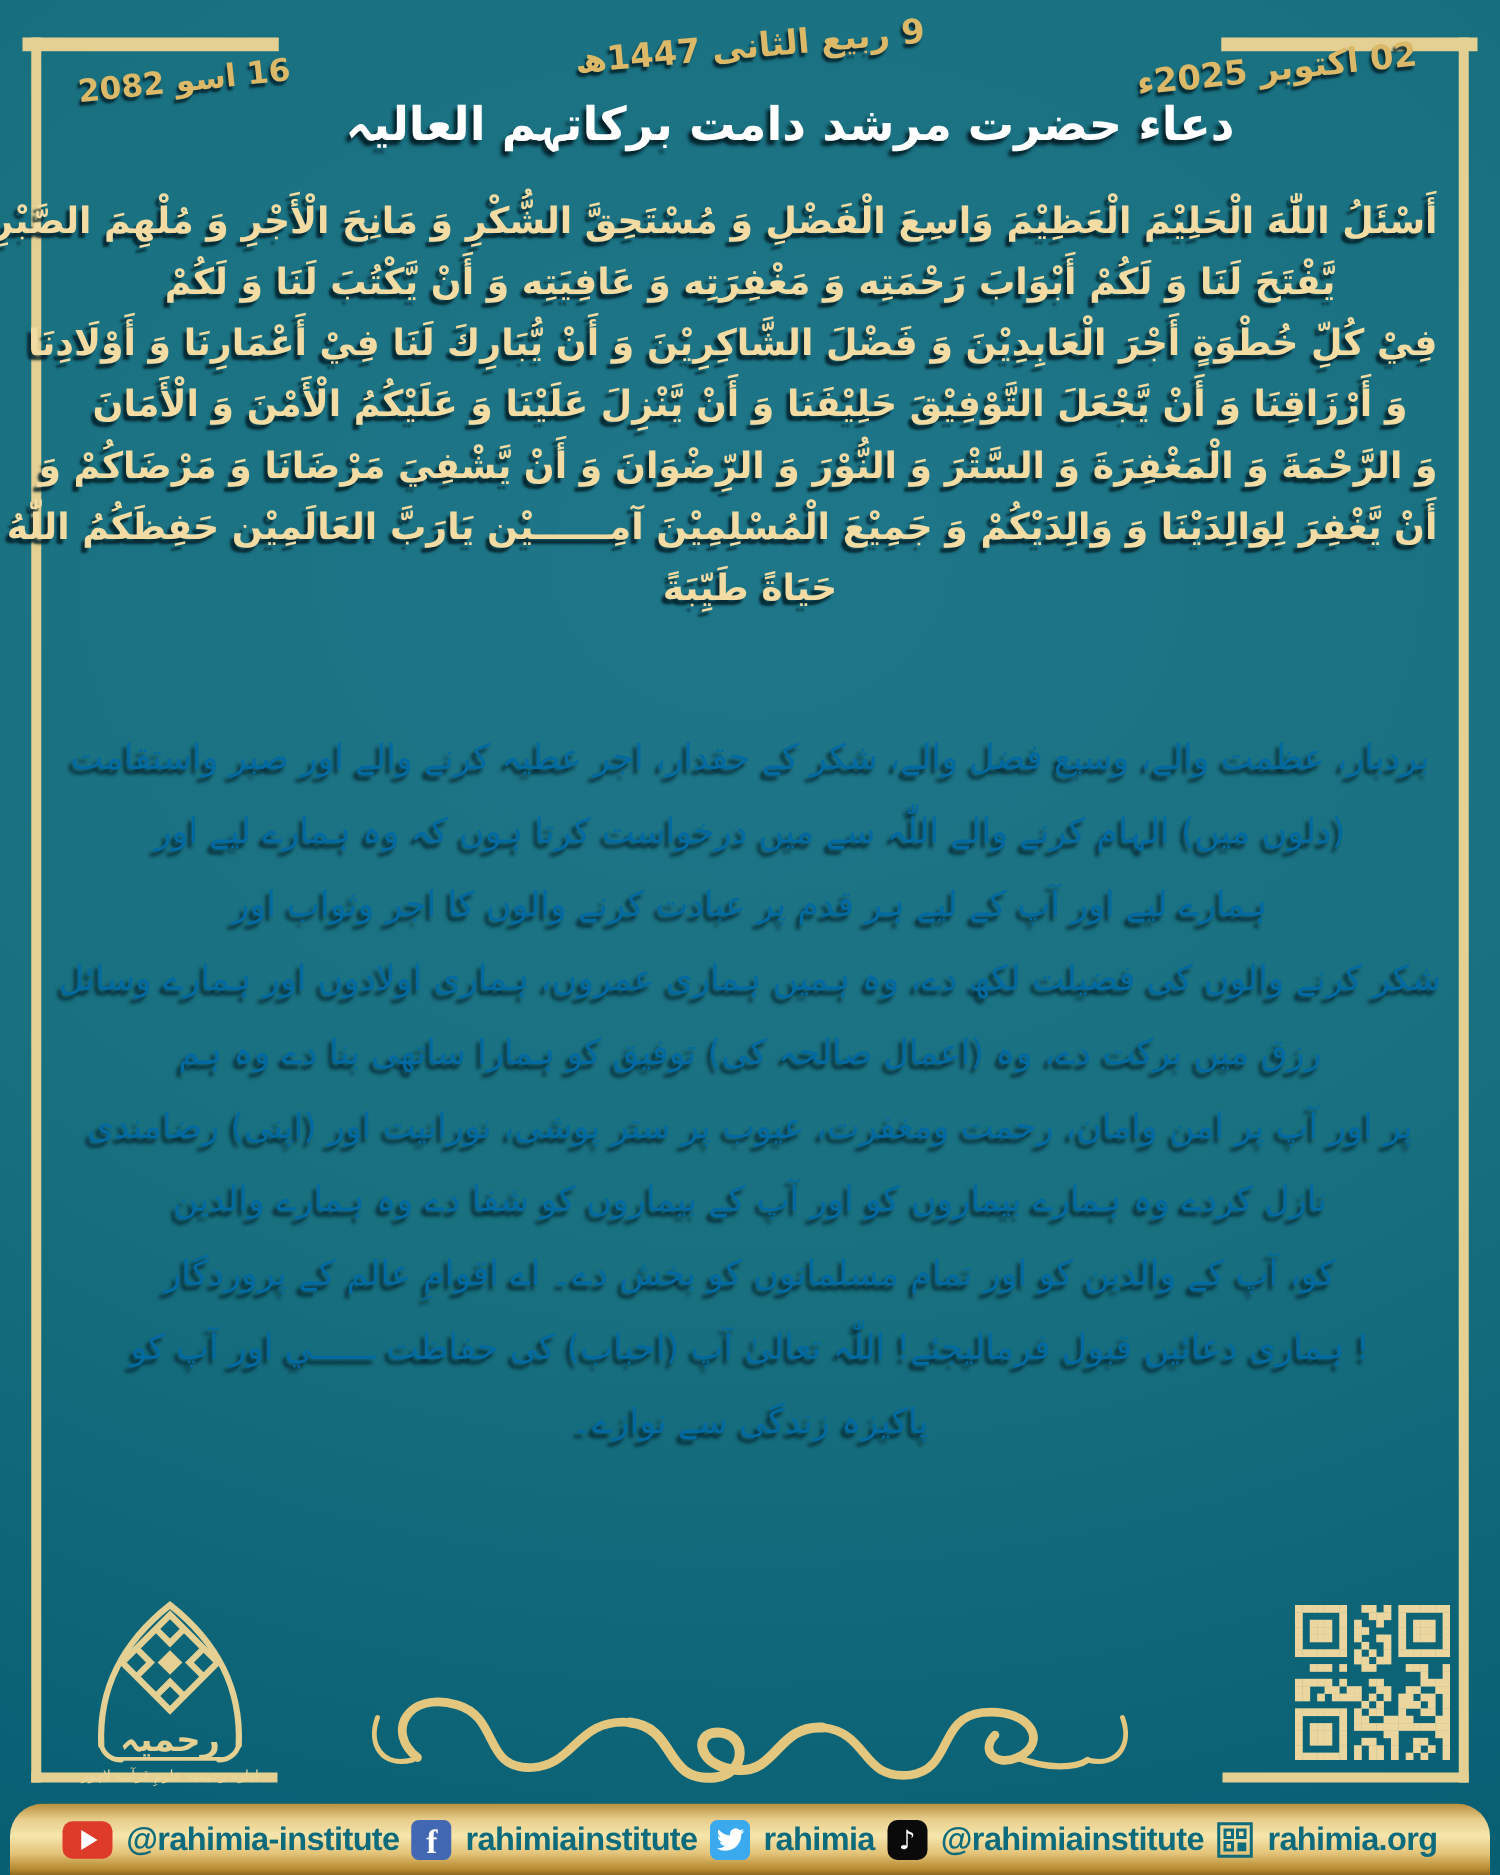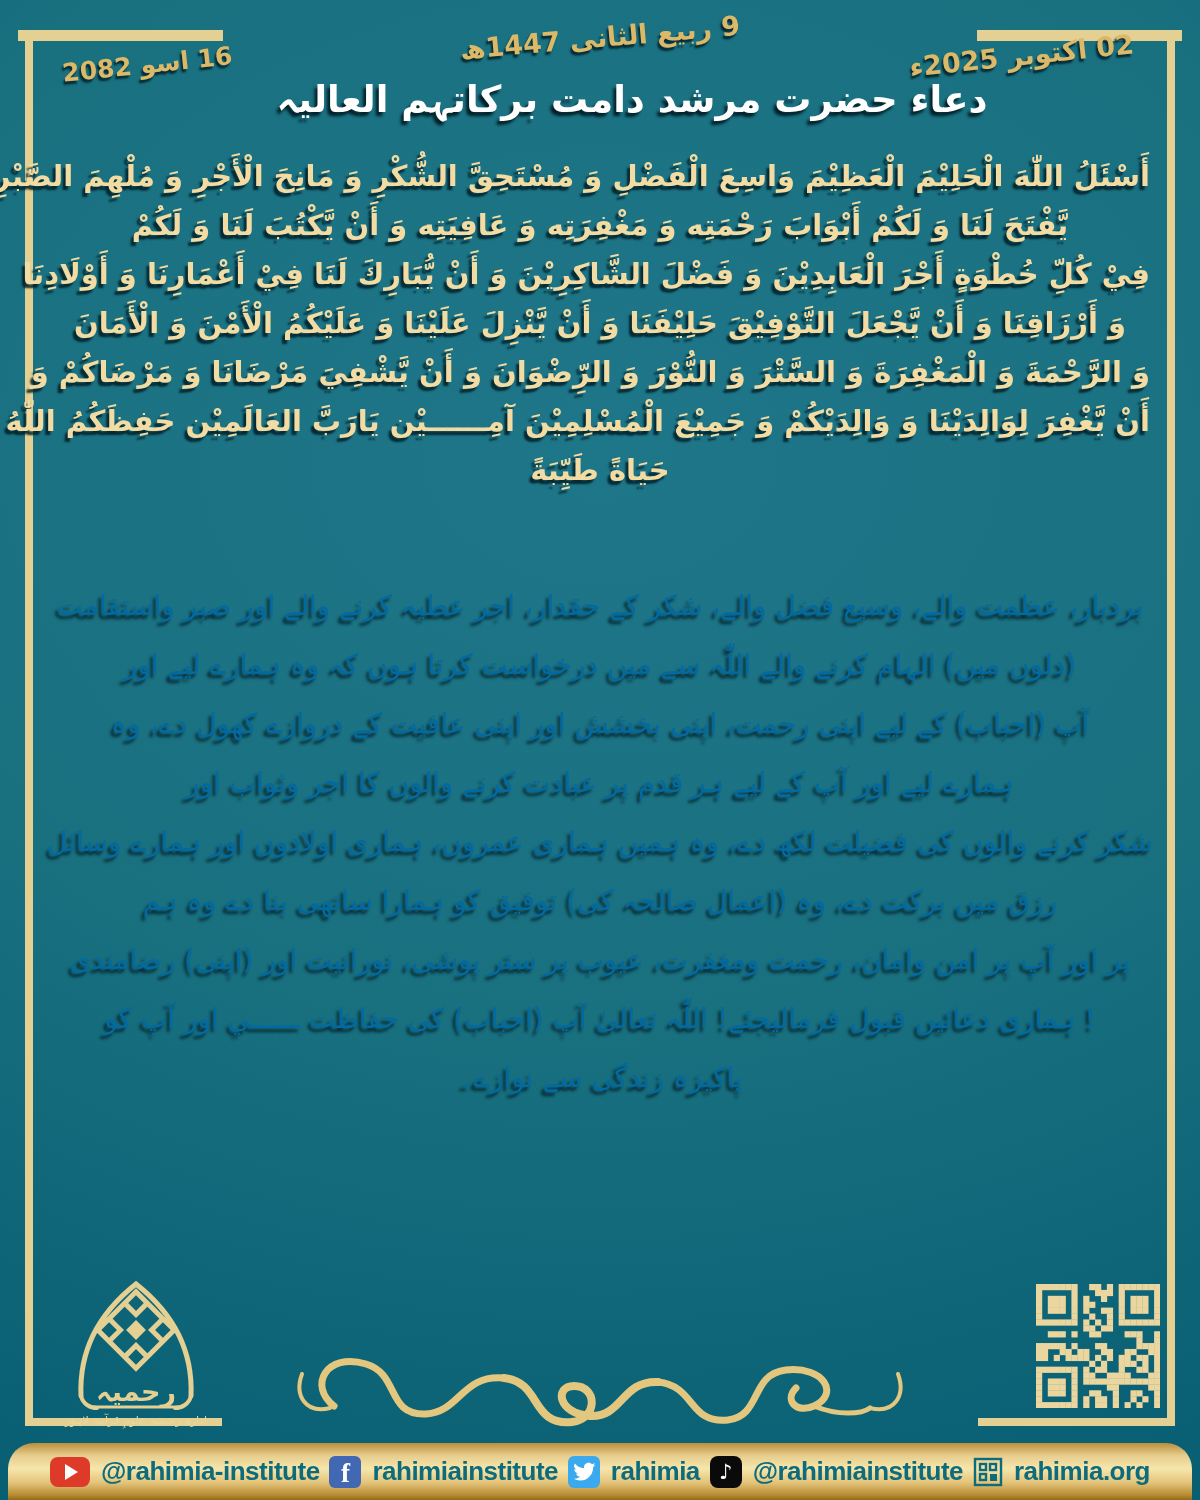--- a/index.html
+++ b/index.html
@@ -86,25 +86,26 @@
   <div class="ar-line">فِيْ كُلِّ خُطْوَةٍ أَجْرَ الْعَابِدِيْنَ وَ فَضْلَ الشَّاكِرِيْنَ وَ أَنْ يُّبَارِكَ لَنَا فِيْ أَعْمَارِنَا وَ أَوْلَادِنَا</div>
   <div class="ar-line">وَ أَرْزَاقِنَا وَ أَنْ يَّجْعَلَ التَّوْفِيْقَ حَلِيْفَنَا وَ أَنْ يَّنْزِلَ عَلَيْنَا وَ عَلَيْكُمُ الْأَمْنَ وَ الْأَمَانَ</div>
   <div class="ar-line">وَ الرَّحْمَةَ وَ الْمَغْفِرَةَ وَ السَّتْرَ وَ النُّوْرَ وَ الرِّضْوَانَ وَ أَنْ يَّشْفِيَ مَرْضَانَا وَ مَرْضَاكُمْ وَ</div>
   <div class="ar-line">أَنْ يَّغْفِرَ لِوَالِدَيْنَا وَ وَالِدَيْكُمْ وَ جَمِيْعَ الْمُسْلِمِيْنَ آمِــــــيْن يَارَبَّ العَالَمِيْن حَفِظَكُمُ اللّٰهُ وَ أَحْيَاكُمْ ☐</div>
   <div class="ar-line">حَيَاةً طَيِّبَةً</div>
 </div>
 
 <div class="urdu-block">
   <div class="ur-line">بردبار، عظمت والے، وسیع فضل والے، شکر کے حقدار، اجر عطیہ کرنے والے اور صبر واستقامت</div>
   <div class="ur-line">(دلوں میں) الہام کرنے والے اللّٰہ سے میں درخواست کرتا ہوں کہ وہ ہمارے لیے اور</div>
-  <div class="ur-line">آپ (احباب) کے لیے اپنی رحمت، اپنی بخشش اور اپنی عافیت کے دروازے کھول دے، وہ</div>
   <div class="ur-line">ہمارے لیے اور آپ کے لیے ہر قدم پر عبادت کرنے والوں کا اجر وثواب اور</div>
   <div class="ur-line">شکر کرنے والوں کی فضیلت لکھ دے، وہ ہمیں ہماری عمروں، ہماری اولادوں اور ہمارے وسائل</div>
   <div class="ur-line">رزق میں برکت دے، وہ (اعمال صالحہ کی) توفیق کو ہمارا ساتھی بنا دے وہ ہم</div>
   <div class="ur-line">پر اور آپ پر امن وامان، رحمت ومغفرت، عیوب پر ستر پوشی، نورانیت اور (اپنی) رضامندی</div>
+  <div class="ur-line">نازل کردے وہ ہمارے بیماروں کو اور آپ کے بیماروں کو شفا دے وہ ہمارے والدین</div>
+  <div class="ur-line">کو، آپ کے والدین کو اور تمام مسلمانوں کو بخش دے۔ اے اقوامِ عالم کے پروردگار</div>
   <div class="ur-line">! ہماری دعائیں قبول فرمالیجئے! اللّٰہ تعالیٰ آپ (احباب) کی حفاظت ــــــي اور آپ کو</div>
   <div class="ur-line">پاکیزہ زندگی سے نوازے۔</div>
 </div>
 
 <div class="logo">
   <svg width="172" height="162" viewBox="0 0 172 162">
     <g>
       <path d="M31,128 C29,82 48,46 86,16 C124,46 143,82 141,128" fill="none" stroke="#e4d092" stroke-width="5" stroke-linecap="round"></path>
       <path d="M31,128 C33,136 40,140 47,140" fill="none" stroke="#e4d092" stroke-width="4" stroke-linecap="round"></path>
       <path d="M141,128 C139,136 132,140 125,140" fill="none" stroke="#e4d092" stroke-width="4" stroke-linecap="round"></path>

